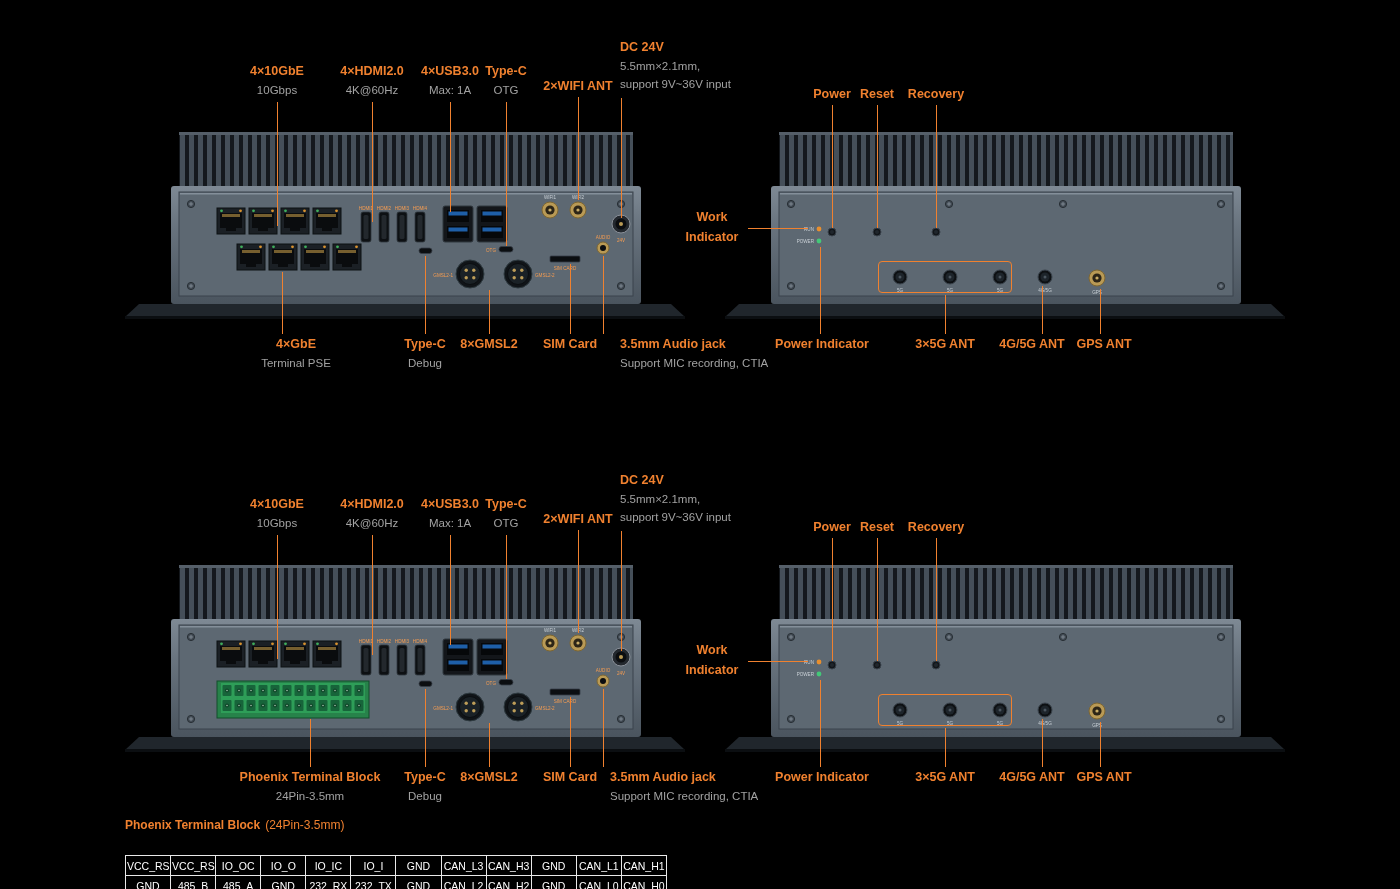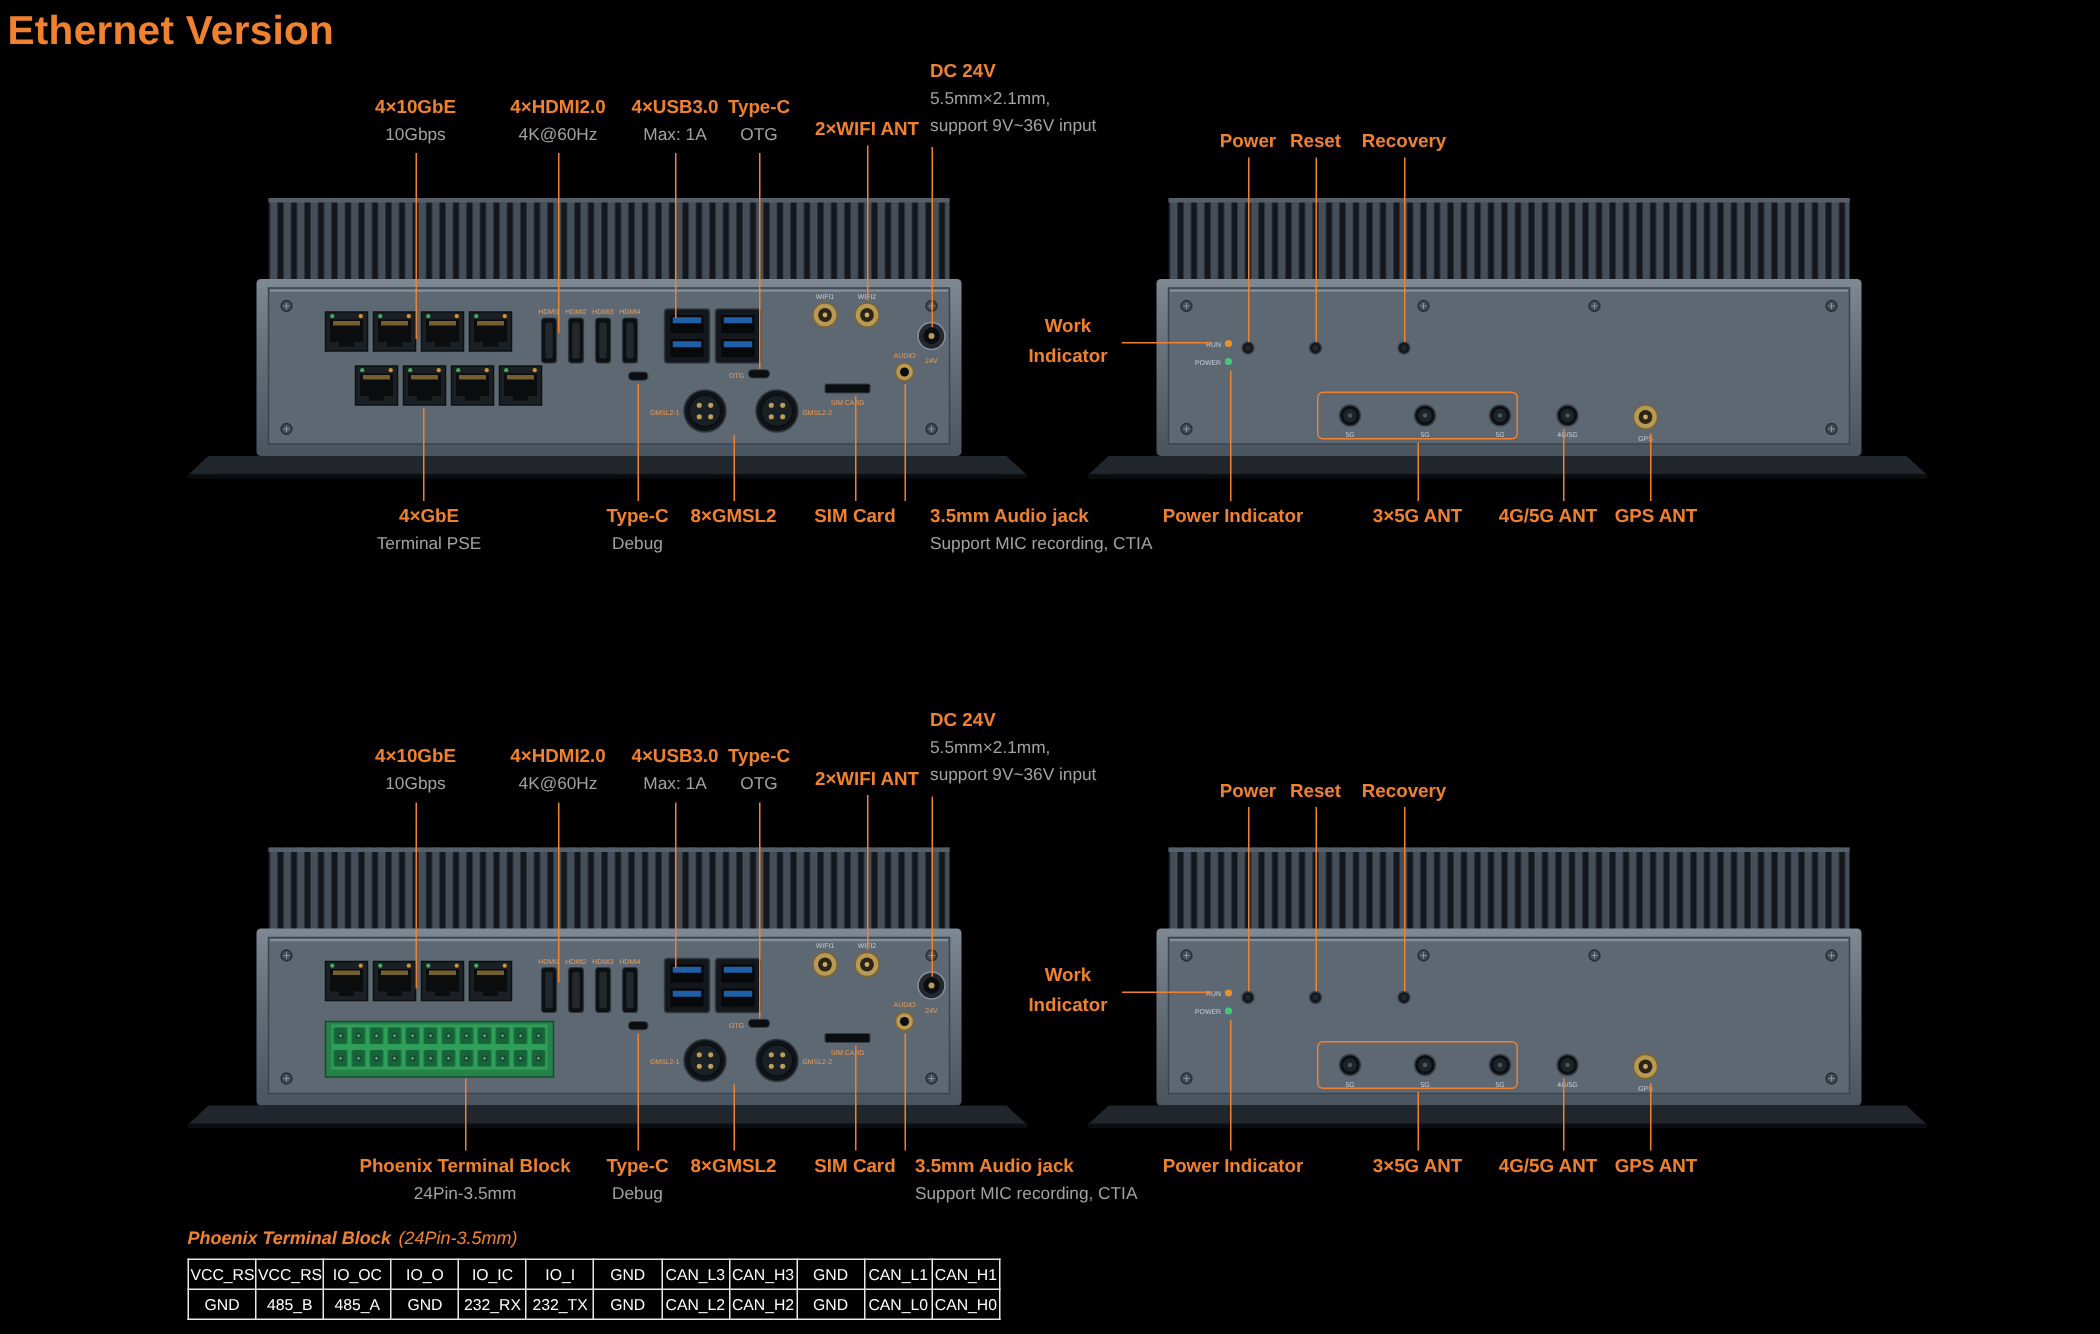--- a/index.html
+++ b/index.html
@@ -13,21 +13,21 @@
   .lbl { position:absolute; transform:translateX(-50%); text-align:center; white-space:nowrap; }
   .lbl span { display:block; }
   .lbl .t { color:var(--accent); font-size:12.5px; font-weight:bold; line-height:20px; }
   .lbl .s { color:#a2a2a2; font-size:11.5px; font-weight:normal; line-height:18px; }
   .lbl.la { transform:none; text-align:left; }
   .lbl.wrap { white-space:normal; width:66px; }
   .v { position:absolute; width:1px; background:var(--accent); }
   .h { position:absolute; height:1px; background:var(--accent); }
   .bracket { position:absolute; border:1px solid var(--accent); border-radius:4px; }
   .table-block { position:absolute; left:125px; top:818px; }
-  .tbl-title { font-size:12px; color:var(--accent); margin-bottom:7px;font-style:italic; }
+  .tbl-title { font-size:12px; color:var(--accent); margin-bottom:23px; }
   .tt-b { font-weight:bold; margin-right:5px; }
   table.pins { border-collapse:collapse; table-layout:fixed; width:542px; }
   .pins td { height:20px; border:1px solid #e9e9e9; color:#fff; font-size:10.5px; text-align:center; padding:0 1px; overflow:hidden; }
   .etch { font-family:"Liberation Sans",sans-serif; font-size:4.6px; fill:#f49c52; }
   .etch.l { fill:#c9d0d6; }
 </style>
 </head>
 <body>
 
 <div class="stage">
@@ -200,21 +200,20 @@
     <text class="etch l" x="275" y="161.5" text-anchor="middle">5G</text>
     <use href="#anthole" x="320" y="147"></use>
     <text class="etch l" x="320" y="161.5" text-anchor="middle">4G/5G</text>
     <use href="#sma" x="372" y="148"></use>
     <text class="etch l" x="372" y="164" text-anchor="middle">GPS</text>
   </symbol>
 </defs>
 </svg>
 
 <section class="sec" style="top:0">
-  <h1 class="heading">Ethernet Version</h1>
 
   <svg class="device" style="left:125px;top:130px" width="560" height="190" viewBox="0 0 560 190">
         <use href="#sym-front-eth"></use>
       </svg>
   <svg class="device" style="left:725px;top:130px" width="560" height="190" viewBox="0 0 560 190">
         <use href="#sym-back"></use>
       </svg>
 
   <i class="v" style="left:277px;top:102px;height:124px"></i>
   <i class="v" style="left:372px;top:102px;height:120px"></i>
@@ -254,21 +253,21 @@
         <span class="s">OTG</span>
       </div>
   <div class="lbl" style="left:578px;top:76px">
         <span class="t">2×WIFI ANT</span>
       </div>
   <div class="lbl la" style="left:620px;top:37px">
         <span class="t">DC 24V</span>
         <span class="s">5.5mm×2.1mm,</span>
         <span class="s">support 9V~36V input</span>
       </div>
-  <div class="lbl" style="left:286px;top:334px">
+  <div class="lbl" style="left:296px;top:334px">
         <span class="t">4×GbE</span>
         <span class="s">Terminal PSE</span>
       </div>
   <div class="lbl" style="left:425px;top:334px">
         <span class="t">Type-C</span>
         <span class="s">Debug</span>
       </div>
   <div class="lbl" style="left:489px;top:334px">
         <span class="t">8×GMSL2</span>
       </div>

